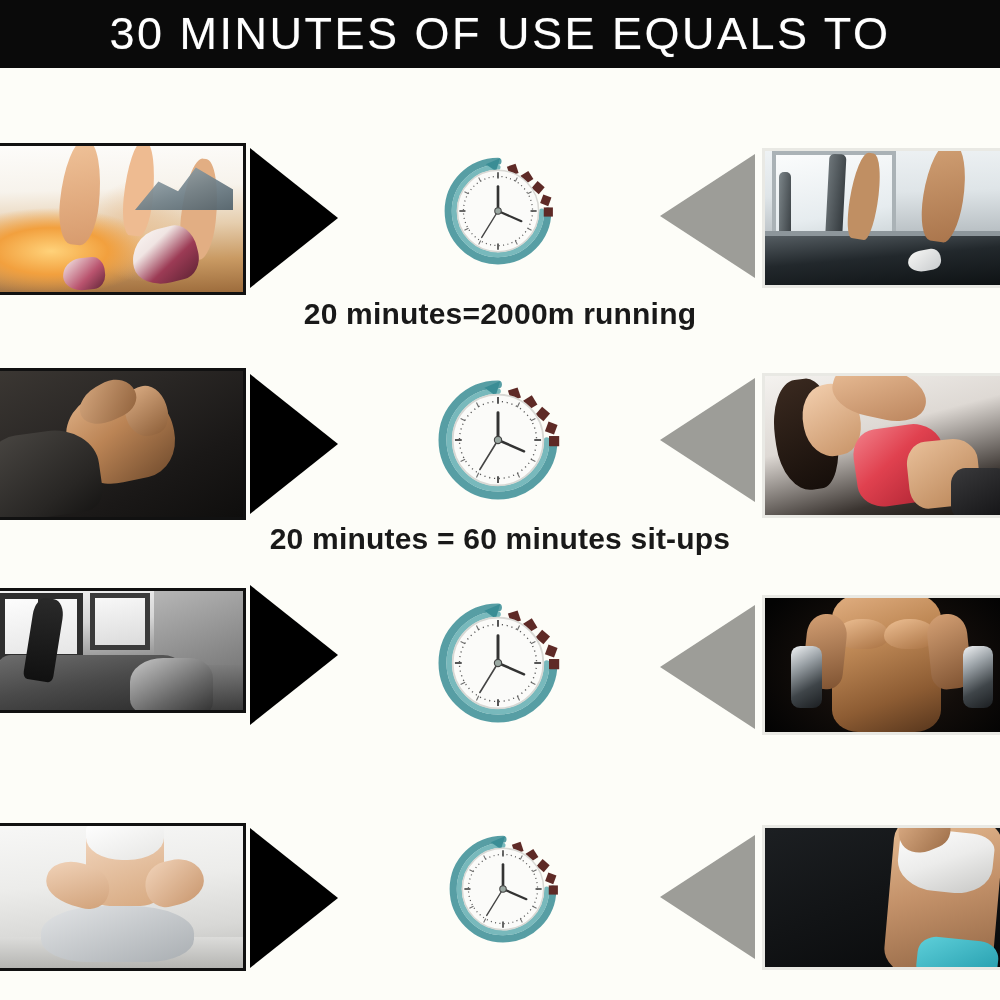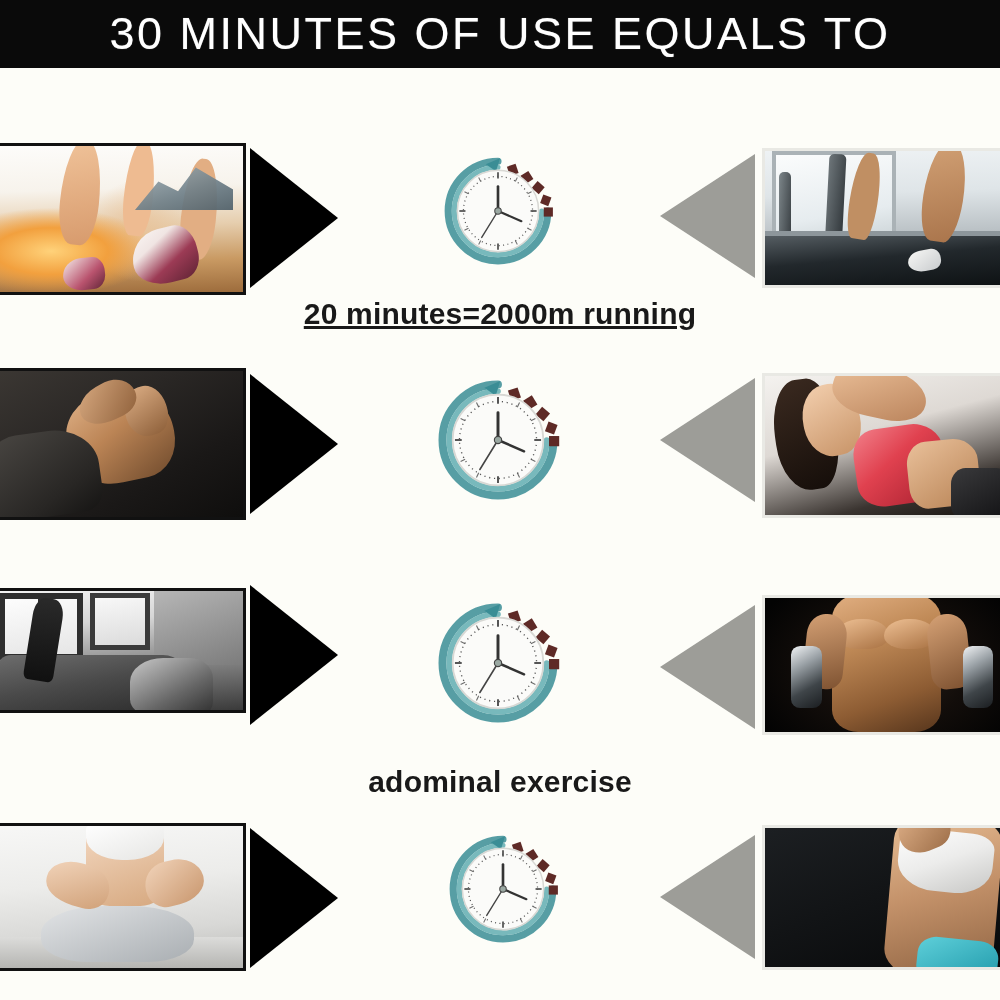--- a/index.html
+++ b/index.html
@@ -424,21 +424,21 @@
         <div class="win"></div>
         <div class="rail2"></div>
         <div class="rail"></div>
         <div class="belt"></div>
         <div class="leg"></div>
         <div class="foot"></div>
       </div>
     </div>
   </div>
 
-  <div class="caption" style="top:297px;text-decoration:underline;">20 minutes=2000m running</div>
+  <div class="caption" style="top:297px;">20 minutes=2000m running</div>
 </div>
 
 <div class="row" style="top:0;height:340px;">
 
   <div class="photo left" style="left:-6px; top:368px; width:252px; height:152px;">
     <div class="ph-inner">
       <div class="art-situpM">
         <div class="torso"></div>
         <div class="head"></div>
         <div class="arm"></div>
@@ -492,20 +492,21 @@
         <div class="hair"></div>
         <div class="face"></div>
         <div class="arm"></div>
         <div class="top"></div>
         <div class="abs"></div>
         <div class="short"></div>
       </div>
     </div>
   </div>
 
+  <div class="caption" style="top:522px;">20 minutes = 60 minutes sit-ups</div>
 </div>
 
 <div class="row" style="top:0;height:340px;">
 
   <div class="photo left" style="left:-6px; top:588px; width:252px; height:125px;">
     <div class="ph-inner">
       <div class="art-living">
         <div class="winL"></div>
         <div class="winR"></div>
         <div class="wall"></div>
@@ -562,21 +563,20 @@
         <div class="pecL"></div>
         <div class="pecR"></div>
         <div class="armL"></div>
         <div class="armR"></div>
         <div class="dbL"></div>
         <div class="dbR"></div>
       </div>
     </div>
   </div>
 
-  <div class="caption" style="top:765px;">adominal exercise</div>
 </div>
 
 <div class="row" style="top:0;height:200px;">
 
   <div class="photo left" style="left:-6px; top:823px; width:252px; height:148px;">
     <div class="ph-inner">
       <div class="art-yoga">
         <div class="floor"></div>
         <div class="torso"></div>
         <div class="bra"></div>

